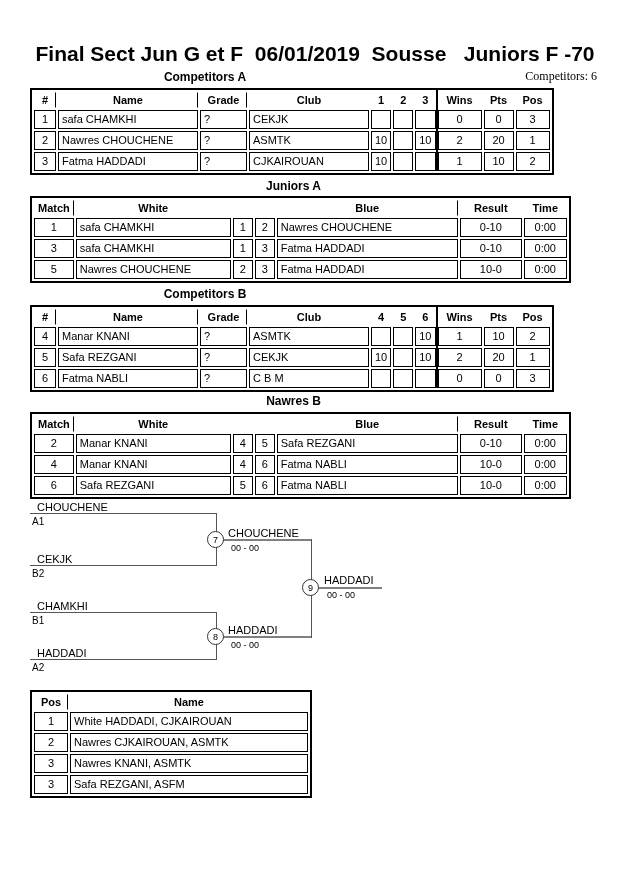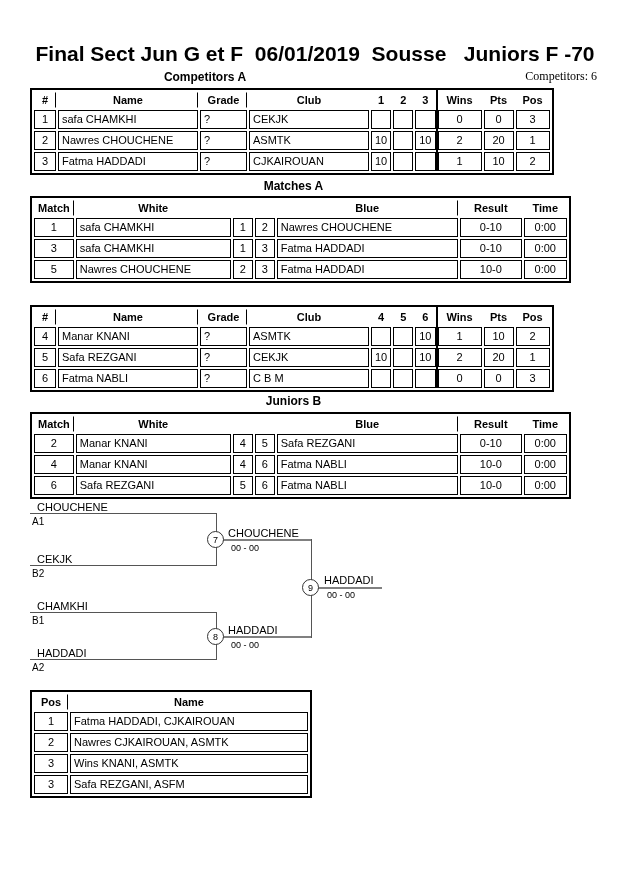--- a/index.html
+++ b/index.html
@@ -110,21 +110,21 @@
           <td class="cc"></td>
           <td class="cc"></td>
           <td class="cc">1</td>
           <td class="cc">10</td>
           <td class="cc">2</td>
         </tr>
       </tbody>
   </table>
   <div class="abs thickline" style="left:436px; top:88px; height:83px;"></div>
 
-  <div class="abs section-title" style="top:179px; left:30px; width:527px;">Matches A</div>
+  <div class="abs section-title" style="top:179px; left:30px; width:527px;">Juniors A</div>
   <table style="left:30px; top:196px;">
     <colgroup>
         <col style="width:26px">
         <col style="width:155px">
         <col style="width:20px">
         <col style="width:20px">
         <col style="width:181px">
         <col style="width:62px">
         <col style="width:43px">
       </colgroup>
@@ -163,20 +163,21 @@
           <td class="cl">Nawres CHOUCHENE</td>
           <td class="cc">2</td>
           <td class="cc">3</td>
           <td class="cl">Fatma HADDADI</td>
           <td class="cc">10-0</td>
           <td class="cc">0:00</td>
         </tr>
       </tbody>
   </table>
 
+  <div class="abs section-title" style="top:287px; left:30px; width:350px;">Competitors B</div>
   <table style="left:30px; top:305px;">
     <colgroup>
         <col style="width:22px">
         <col style="width:140px">
         <col style="width:47px">
         <col style="width:120px">
         <col style="width:20px">
         <col style="width:20px">
         <col style="width:20px">
         <col style="width:44px">
@@ -231,21 +232,21 @@
           <td class="cc"></td>
           <td class="cc"></td>
           <td class="cc">0</td>
           <td class="cc">0</td>
           <td class="cc">3</td>
         </tr>
       </tbody>
   </table>
   <div class="abs thickline" style="left:436px; top:305px; height:83px;"></div>
 
-  <div class="abs section-title" style="top:394px; left:30px; width:527px;">Juniors B</div>
+  <div class="abs section-title" style="top:394px; left:30px; width:527px;">Nawres B</div>
   <table style="left:30px; top:412px;">
     <colgroup>
         <col style="width:26px">
         <col style="width:155px">
         <col style="width:20px">
         <col style="width:20px">
         <col style="width:181px">
         <col style="width:62px">
         <col style="width:43px">
       </colgroup>
@@ -332,29 +333,29 @@
       </colgroup>
     <thead>
         <tr>
           <th class="cc sep">Pos</th>
           <th class="cc">Name</th>
         </tr>
       </thead>
     <tbody>
         <tr>
           <td class="cc">1</td>
-          <td class="cl">Fatma HADDADI, CJKAIROUAN</td>
+          <td class="cl">White HADDADI, CJKAIROUAN</td>
         </tr>
         <tr>
           <td class="cc">2</td>
           <td class="cl">Nawres CJKAIROUAN, ASMTK</td>
         </tr>
         <tr>
           <td class="cc">3</td>
-          <td class="cl">Wins KNANI, ASMTK</td>
+          <td class="cl">Nawres KNANI, ASMTK</td>
         </tr>
         <tr>
           <td class="cc">3</td>
           <td class="cl">Safa REZGANI, ASFM</td>
         </tr>
       </tbody>
   </table>
 
 </div>
 

